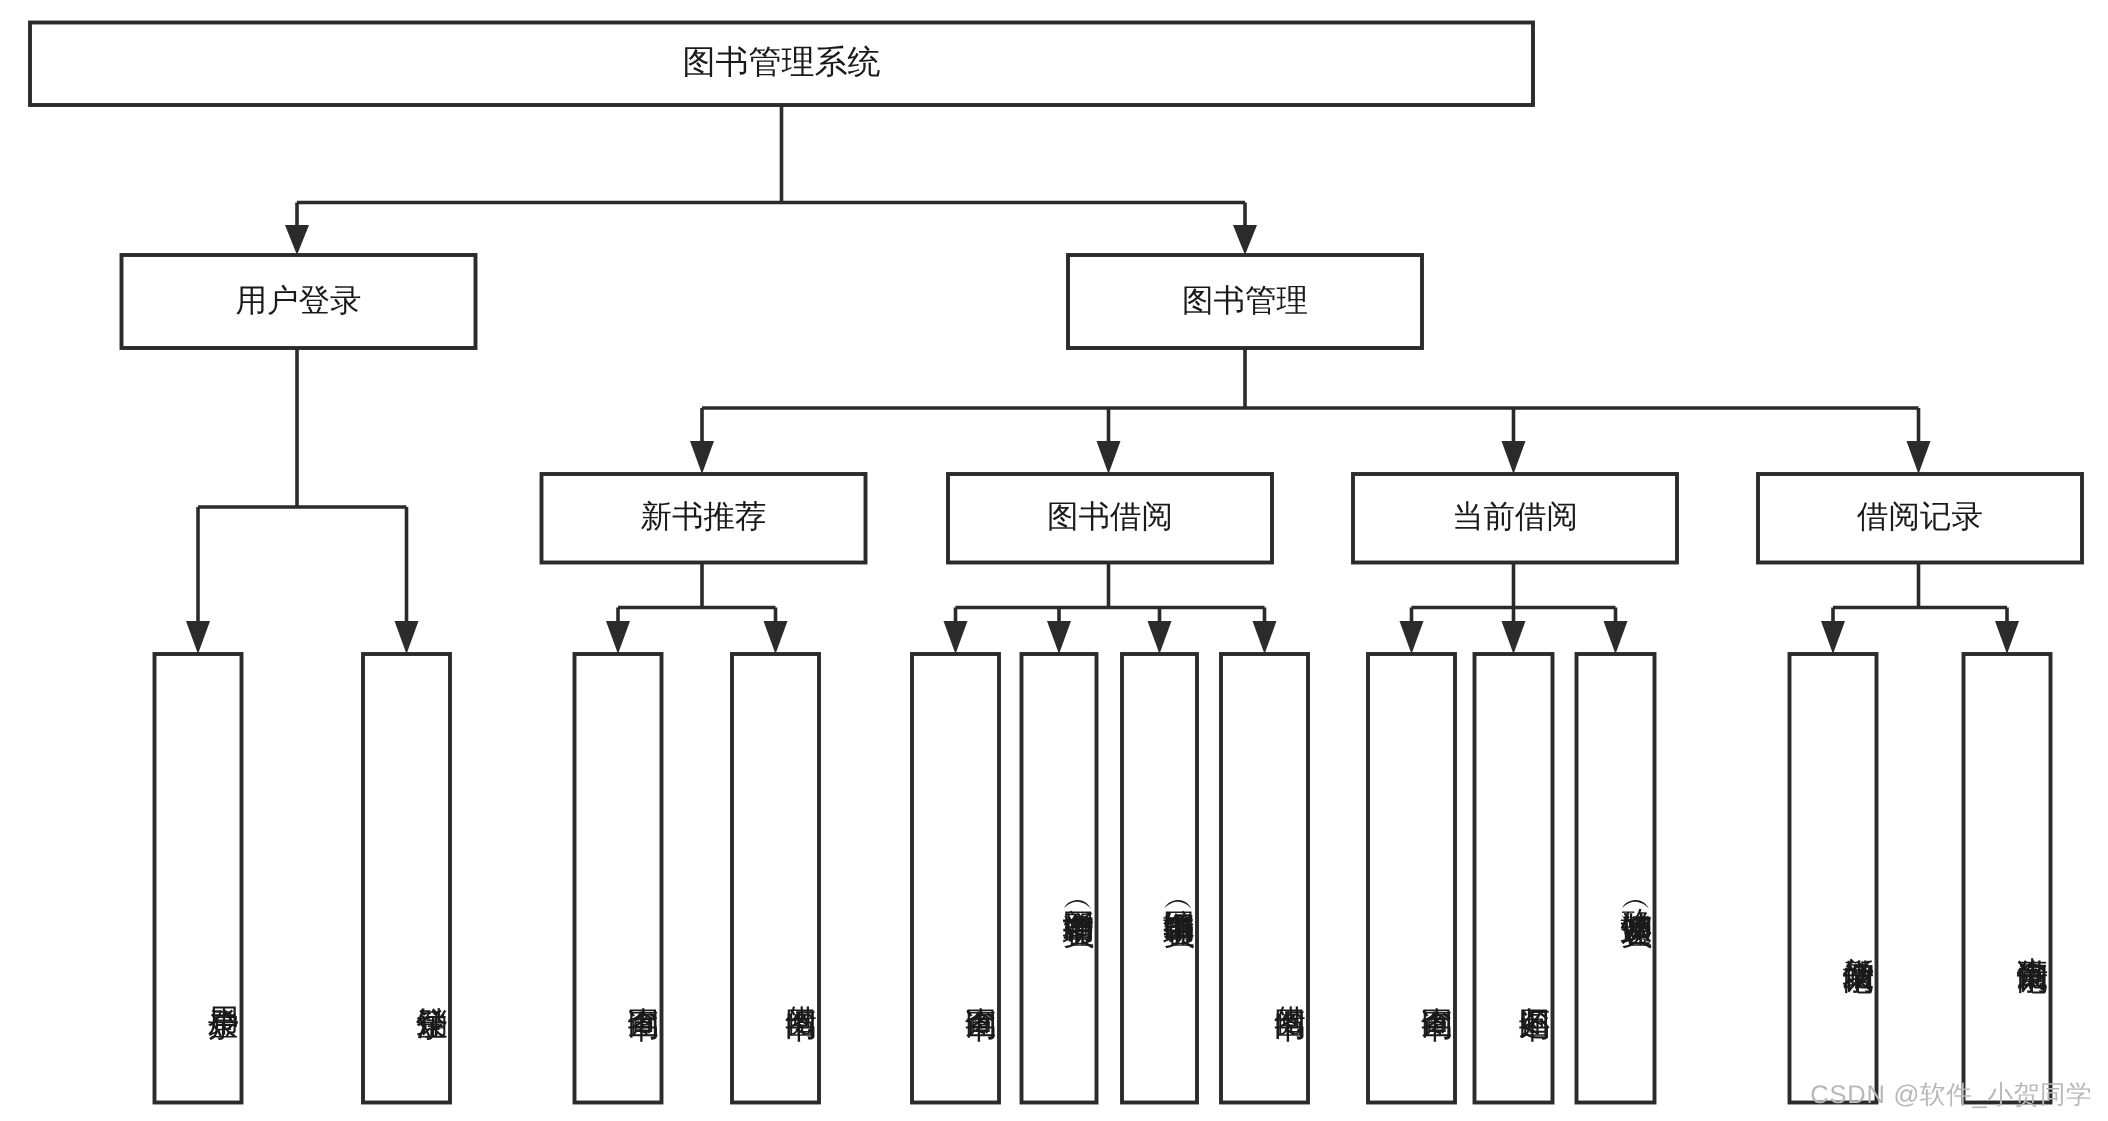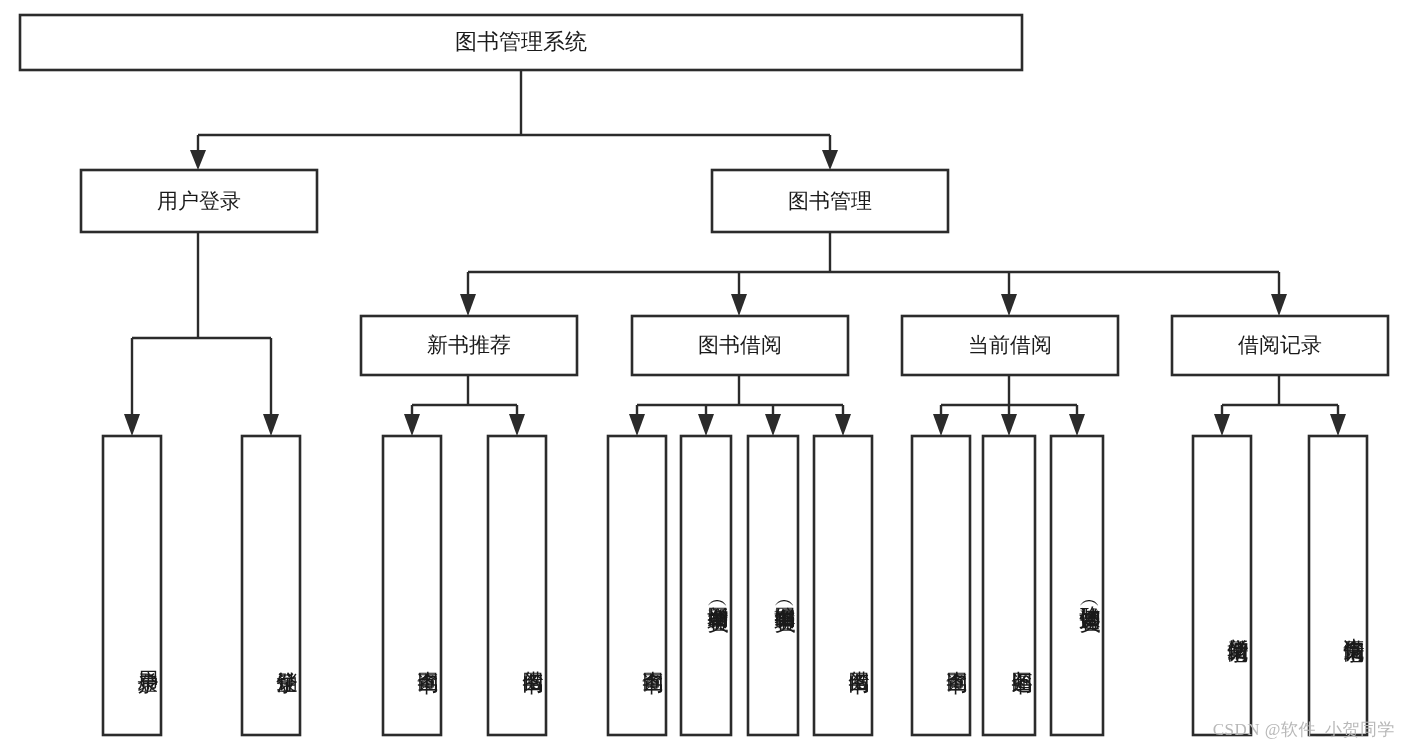--- a/index.html
+++ b/index.html
@@ -66,21 +66,21 @@
     letter-spacing: 1px;
     display: flex;
     align-items: flex-start;
     justify-content: center;
     pointer-events: none;
   }
   .watermark {
     position: absolute;
     right: 10px;
     bottom: 6px;
-    font-family: Liberation Serif, serif;
+    font-family: Liberation Sans, sans-serif;
     font-size: 17px;
     color: #b8b8b8;
     letter-spacing: 0.5px;
     white-space: nowrap;
   }
 </style>
 </head>
 <body>
 
 <div id="diagram-root">

